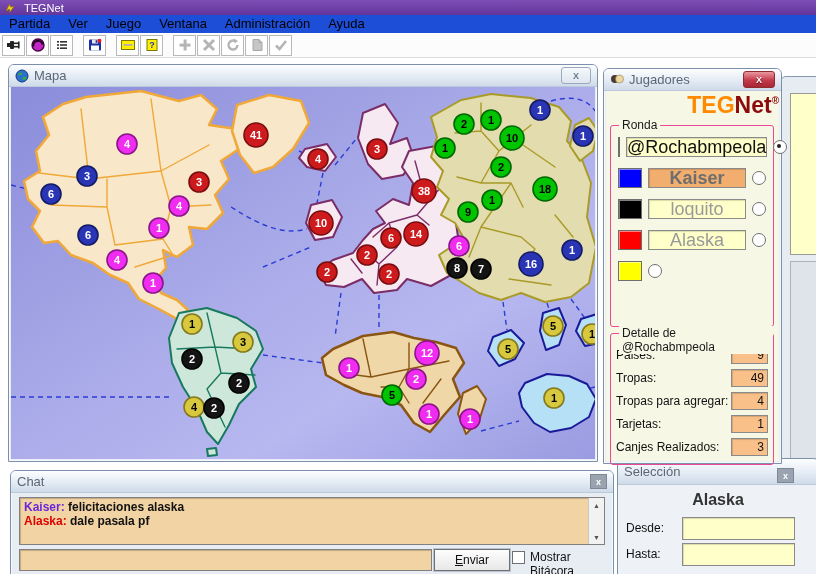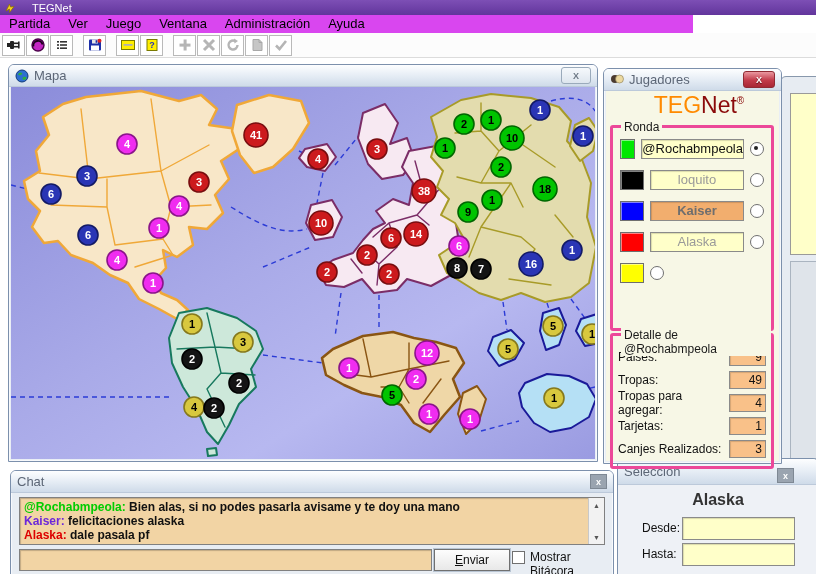--- a/index.html
+++ b/index.html
@@ -1,52 +1,52 @@
 <!DOCTYPE html>
 <html><head>
 <meta charset="utf-8">
 <style>
   html,body{margin:0;padding:0;}
   body{width:816px;height:574px;position:relative;overflow:hidden;background:#fff;
        font-family:"Liberation Sans", sans-serif;font-size:12px;color:#111;}
   
   .app-titlebar{position:absolute;left:0;top:0;width:816px;height:15px;background:linear-gradient(#7d4fb5,#62359c);
-       display:flex;align-items:center;gap:17px;padding-left:4px;box-sizing:border-box;}
+       display:flex;align-items:center;gap:9px;padding-left:4px;box-sizing:border-box;}
   .app-title{color:#fff;font-size:11px;}
-  .menubar{position:absolute;left:0;top:15px;width:693px;height:18px;background:#d946ef;display:flex;align-items:center;font-size:13px;color:#000;}
+  .menubar{position:absolute;left:0;top:15px;width:816px;height:18px;background:#1d4ed8;display:flex;align-items:center;font-size:13px;color:#000;}
   .menu-item{padding:0 9px;height:18px;line-height:18px;}
   .toolbar{position:absolute;left:0;top:33px;width:816px;height:25px;background:#fcfcfc;border-bottom:1px solid #dcdcdc;
        display:flex;align-items:center;padding-left:2px;box-sizing:border-box;gap:1px;}
   .tbtn{width:23px;height:21px;border:1px solid #b9b9b9;background:#fff;display:flex;align-items:center;justify-content:center;box-sizing:border-box;}
   .tsep{width:8px;height:1px;}
   
   .win{position:absolute;border:1px solid #7c90ac;border-radius:6px 6px 0 0;background:#e9eef5;
        box-shadow:inset 0 0 0 1px rgba(255,255,255,.65);}
   .win-title{height:21px;border-radius:5px 5px 0 0;background:linear-gradient(#fdfeff,#e6edf5 50%,#cfdbe9);
        display:flex;align-items:center;gap:5px;padding:0 6px;font-size:13px;color:#5c6676;border-bottom:1px solid #bcc9da;}
   .map-close{margin-left:auto;width:28px;height:15px;border:1px solid #9aaabb;border-radius:3px;
        background:linear-gradient(#f6f9fc,#dde5ee);color:#6d7885;display:flex;align-items:center;justify-content:center;
        font-size:9px;font-weight:bold;}
   .red-close{margin-left:auto;width:30px;height:15px;border:1px solid #8f2a33;border-radius:3px;
        background:linear-gradient(#ea98a0,#c23b4a 55%,#a82735);color:#fff;display:flex;align-items:center;justify-content:center;
        font-size:9px;font-weight:bold;text-shadow:0 1px 1px #5a1016;}
   .xgray{width:17px;height:15px;background:#9aa4b0;border:1px solid #7e8894;color:#fff;font-size:9px;font-weight:bold;
        display:flex;align-items:center;justify-content:center;box-sizing:border-box;}
   
   .jug-body{position:absolute;left:2px;right:2px;top:22px;bottom:2px;background:#f7f7e6;}
-  .logo{ text-align:center;font-weight:normal;font-size:23px;margin-top:1px;letter-spacing:0;margin-left:13px;}
+  .logo{ text-align:right;font-weight:bold;font-size:23px;margin-top:1px;letter-spacing:0;margin-left:13px;}
   .logo .teg{color:#ff8a00;} .logo .net{color:#8b0a0a;} .logo .reg{color:#8b0a0a;font-size:10px;vertical-align:super;}
-  .group{position:absolute;border:3px solid #ec4899;border-radius:3px;}
+  .group{position:absolute;border:1px solid #ec4899;border-radius:3px;}
   .group-label{position:absolute;top:-8px;left:8px;background:#f7f7e6;padding:0 3px;font-size:12px;color:#1a1a1a;}
   .g-ronda{left:4px;right:5px;top:34px;height:200px;}
   .g-det{left:4px;right:5px;top:242px;height:130px;}
   .player-row{display:flex;align-items:center;gap:6px;margin:11px 7px 0 7px;height:20px;}
   .swatch{width:22px;height:18px;border:1px solid #6e6e6e;box-shadow:inset 1px 1px 0 rgba(255,255,255,.5);}
   .pfield{flex:1;height:18px;line-height:18px;border:1px solid #8a8a8a;background:#ffffc9;color:#9a9a9a;
-       text-align:center;font-size:13px;box-shadow:inset 1px 1px 1px rgba(0,0,0,.15);}
+       text-align:center;font-size:18px;box-shadow:inset 1px 1px 1px rgba(0,0,0,.15);}
   .pfield.me{color:#111;}
   .pfield.hl{background:#f2ae6e;color:#6e6e6e;font-weight:bold;}
   .radio{width:12px;height:12px;border:1px solid #707070;border-radius:50%;background:#fff;position:relative;flex:0 0 12px;}
   .radio.sel:after{content:"";position:absolute;left:3px;top:3px;width:4px;height:4px;border-radius:50%;background:#222;}
   .det-row{display:flex;align-items:center;height:23px;padding:0 5px;}
   .det-label{flex:1;font-size:12px;color:#111;}
   .det-value{width:32px;height:16px;line-height:16px;border:1px solid #8a8a8a;background:#f9c189;text-align:right;
        padding-right:3px;font-size:12px;color:#111;box-shadow:inset 1px 1px 1px rgba(0,0,0,.15);}
   .det-rows{padding-top:9px;}
   
@@ -59,21 +59,21 @@
   .chat-input{position:absolute;left:6px;top:56px;width:407px;height:18px;background:#f2d4a4;border:1px solid #808080;
        box-shadow:inset 1px 1px 1px rgba(0,0,0,.2);font-size:12px;}
   .send-btn{position:absolute;left:421px;top:56px;width:74px;height:20px;background:linear-gradient(#fdfdfd,#e8e8e8);
        border:1px solid #707070;box-shadow:0 0 0 1px #b8c4d2;font-size:12px;color:#111;display:flex;align-items:center;justify-content:center;}
   .chk{position:absolute;left:499px;top:58px;width:11px;height:11px;background:#fff;border:1px solid #707070;}
   .chk-label{position:absolute;left:517px;top:57px;font-size:12px;color:#111;}
   
   .sel-body{position:absolute;left:0;right:0;top:26px;bottom:0;background:#eef1f6;}
   .sel-title-text{font-size:13px;color:#5c6676;}
   .sel-country{text-align:center;font-weight:bold;font-size:16px;color:#333;margin-top:6px;}
-  .sel-label{position:absolute;left:8px;font-size:12px;color:#111;margin-left:16px;}
+  .sel-label{position:absolute;left:8px;font-size:12px;color:#111;}
   .sel-input{position:absolute;left:64px;width:107px;height:19px;background:#ffffc9;border:1px solid #8a8a8a;
        box-shadow:inset 1px 1px 1px rgba(0,0,0,.15);}
   .sel-x{position:absolute;left:159px;top:9px;}
   
   .sliver{position:absolute;left:780px;top:76px;width:40px;height:386px;border:1px solid #8898ac;border-radius:6px 0 0 0;
        background:#e7ecf2;z-index:1;}
   .sliver-yellow{position:absolute;left:9px;top:16px;width:30px;height:160px;background:#ffffc9;border:1px solid #9a9a9a;}
   .sliver-gray{position:absolute;left:9px;top:184px;width:30px;height:196px;background:#dfe4ea;border:1px solid #aab4c0;}
   .icon{display:inline-flex;align-items:center;justify-content:center;}
 </style>
@@ -377,27 +377,27 @@
     </div>
     <div class="group g-ronda">
       <span class="group-label">Ronda</span>
       <div id="players-list">
           <div class="player-row">
             <span class="swatch" style="background: rgb(0, 232, 0);"></span>
             <span class="pfield me">@Rochabmpeola</span>
             <span class="radio sel"></span>
           </div>
           <div class="player-row">
+            <span class="swatch" style="background: rgb(0, 0, 255);"></span>
+            <span class="pfield hl">Kaiser</span>
+            <span class="radio"></span>
+          </div>
+          <div class="player-row">
             <span class="swatch" style="background: rgb(0, 0, 0);"></span>
             <span class="pfield">loquito</span>
-            <span class="radio"></span>
-          </div>
-          <div class="player-row">
-            <span class="swatch" style="background: rgb(0, 0, 255);"></span>
-            <span class="pfield hl">Kaiser</span>
             <span class="radio"></span>
           </div>
           <div class="player-row">
             <span class="swatch" style="background: rgb(255, 0, 0);"></span>
             <span class="pfield">Alaska</span>
             <span class="radio"></span>
           </div>
           <div class="player-row">
             <span class="swatch" style="background: rgb(255, 255, 0);"></span>
             <span class="radio"></span>
@@ -433,21 +433,20 @@
 </div>
 
 <div class="win" style="left:10px;top:470px;width:602px;height:110px;z-index:2;">
   <div class="win-title">
     <span>Chat</span>
     <span class="xgray" style="margin-left:auto;">x</span>
   </div>
   <div class="chat-body">
     <div class="msg-area">
       <div class="msgs" id="chat-msgs">
-          <div><span style="color: rgb(0, 204, 0);">@Rochabmpeola:</span><span> Bien alas, si no podes pasarla avisame y te doy una mano</span></div>
           <div><span style="color: #6d28d9;">Kaiser:</span><span> felicitaciones alaska</span></div>
           <div><span style="color: rgb(221, 0, 0);">Alaska:</span><span> dale pasala pf</span></div>
         </div>
       <div class="scrollbar">
         <div class="sb-btn" style="top:0;">▲</div>
         <div class="sb-btn" style="bottom:0;">▼</div>
       </div>
     </div>
     <input class="chat-input" value="" style="">
     <div class="send-btn" id="send-btn"><u>E</u>nviar</div>

